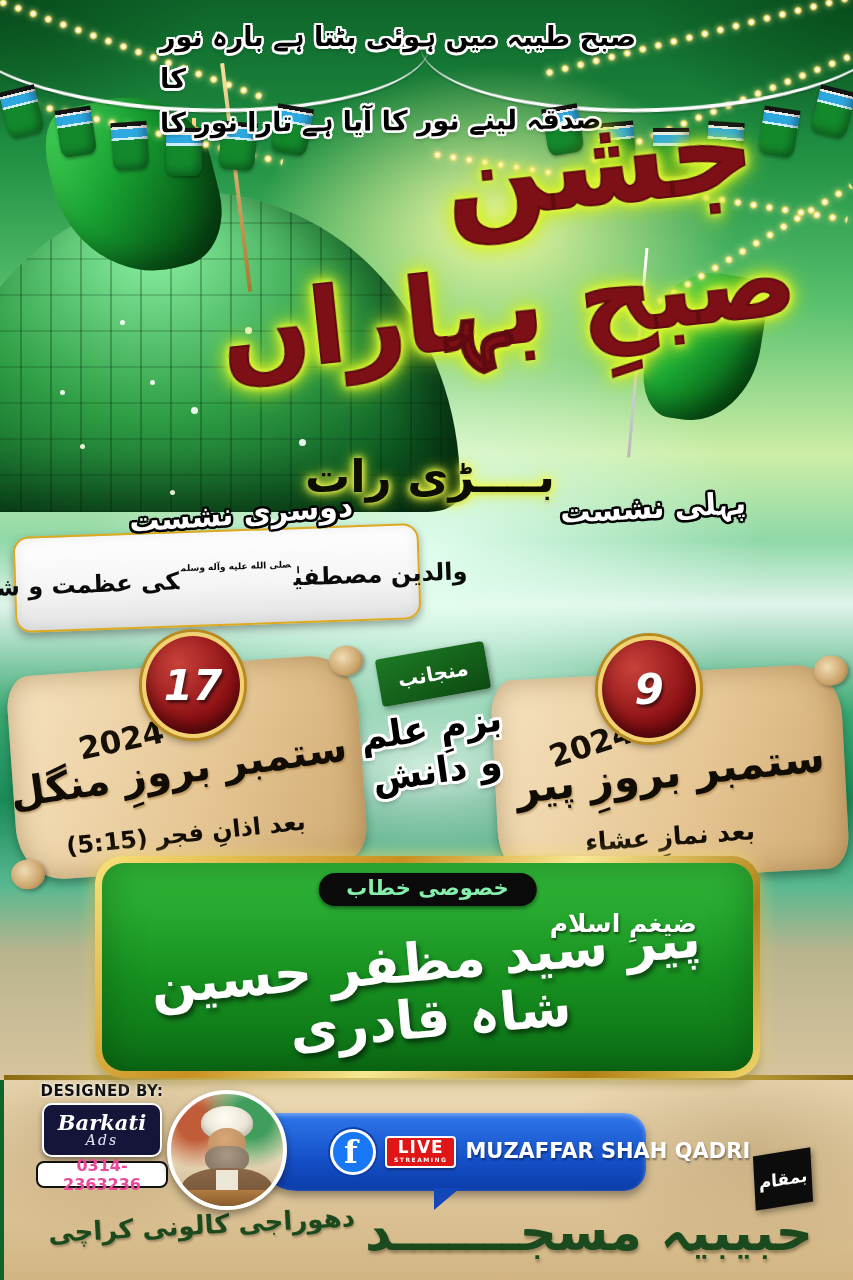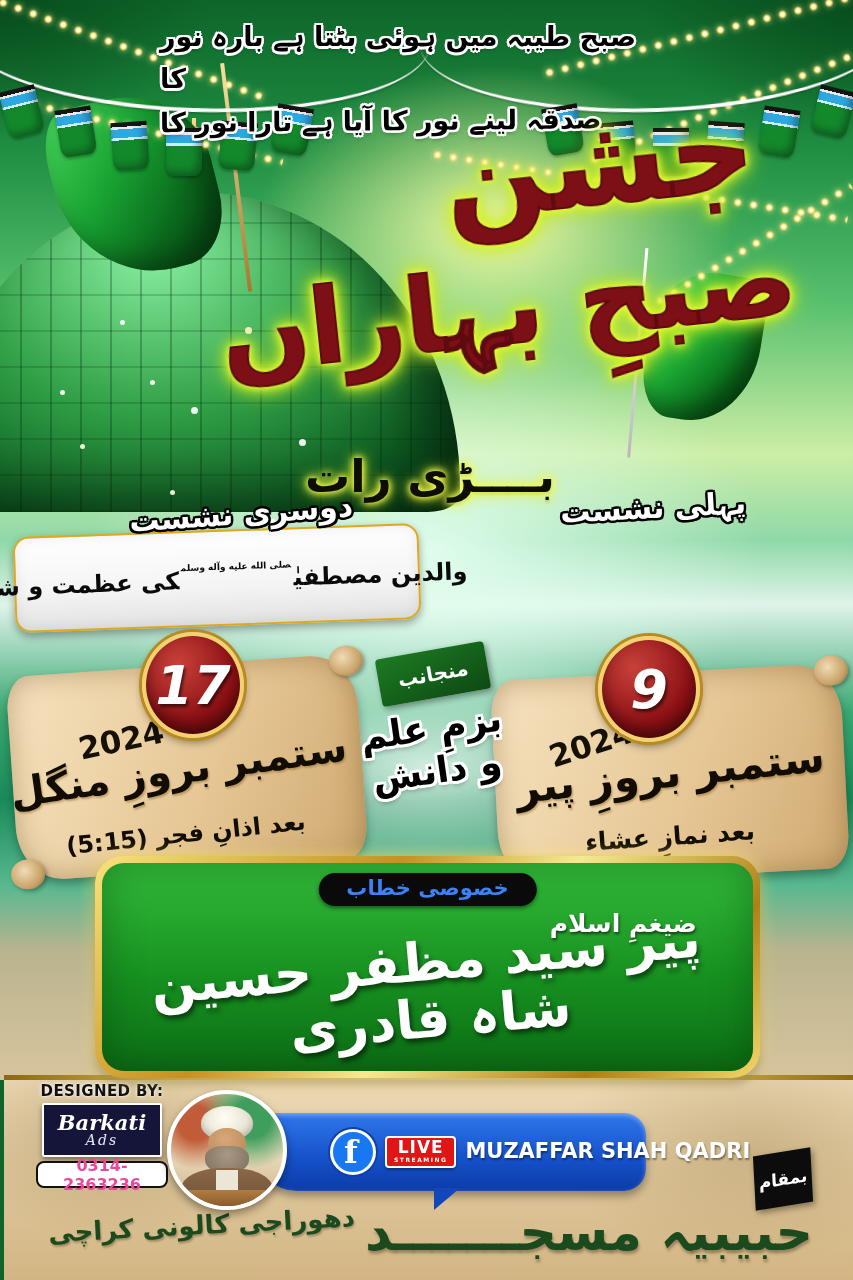--- a/index.html
+++ b/index.html
@@ -109,21 +109,21 @@
     content:""; position:absolute; width:34px; height:30px; border-radius:50%;
     background:radial-gradient(circle at 40% 38%,#f0dcb4,#c9a268 62%,#866030); box-shadow:2px 2px 4px rgba(0,0,0,.35);
   }
   .scroll::before { right:-8px; top:-8px; }
   .scroll::after  { left:-8px; bottom:-8px; }
   .day-badge {
     position:absolute; z-index:8; width:102px; height:106px; border-radius:50%;
     background:radial-gradient(circle at 34% 28%,#c8413a,#8c1014 62%,#560a0c);
     border:4px solid #f2d270; box-shadow:0 0 0 3px #b88a20, 0 4px 8px rgba(0,0,0,.45), inset 0 -8px 14px rgba(0,0,0,.4);
     display:flex; align-items:center; justify-content:center;
-    color:#fff; font-size:54px; font-weight:bold; font-style:italic; text-shadow:2px 3px 3px rgba(0,0,0,.55);
+    color:#fff; font-size:42px; font-weight:bold; font-style:italic; text-shadow:2px 3px 3px rgba(0,0,0,.55);
   }
   .scroll-year { position:absolute; z-index:7; font-size:31px; font-weight:bold; color:#161006; }
   .scroll-main { position:absolute; z-index:7; direction:rtl; text-align:center; font-size:42px; font-weight:bold; color:#120d04; white-space:nowrap; text-shadow:1px 2px 2px rgba(120,80,20,.4); }
   .scroll-time { position:absolute; z-index:7; direction:rtl; text-align:center; font-size:25px; font-weight:bold; color:#120d04; white-space:nowrap; }
   
   .org-badge {
     position:absolute; left:378px; top:650px; width:110px; height:48px; z-index:7;
     background:linear-gradient(160deg,#1d7a24,#0d4a12); transform:rotate(-10deg);
     display:flex; align-items:center; justify-content:center; border-radius:4px;
     color:#fff; font-size:20px; font-weight:bold; direction:rtl; box-shadow:2px 3px 6px rgba(0,0,0,.4);
@@ -139,21 +139,21 @@
     background:linear-gradient(135deg,#f8e27a,#c89020 35%,#f8e892 55%,#b07f14 80%,#f2d86a);
     border-radius:28px; padding:7px; box-shadow:0 0 16px rgba(255,230,120,.8), 0 5px 10px rgba(0,0,0,.35);
   }
   .speaker-banner {
     position:relative; width:100%; height:100%; border-radius:22px; overflow:hidden;
     background:linear-gradient(180deg,#33bb3a,#179020 55%,#0c6e15);
     box-shadow:inset 0 0 40px rgba(0,40,0,.35);
   }
   .speaker-pill {
     position:absolute; left:50%; top:10px; transform:translateX(-50%);
-    background:#0a0a0a; color:#3b82f6; padding:3px 28px 6px; border-radius:999px;
+    background:#0a0a0a; color:#86efac; padding:3px 28px 6px; border-radius:999px;
     font-size:21px; font-weight:bold; direction:rtl; white-space:nowrap; box-shadow:0 2px 4px rgba(0,0,0,.5);
   }
   .speaker-prefix { position:absolute; right:56px; top:46px; color:#fff; font-size:25px; font-weight:bold; direction:rtl; text-shadow:1px 2px 3px rgba(0,0,0,.6); }
   .speaker-name {
     position:absolute; left:12px; top:52px; width:628px; height:150px;
     display:flex; align-items:center; justify-content:center; text-align:center; direction:rtl;
     color:#fff; font-size:53px; font-weight:bold; line-height:1.08; transform:rotate(-5deg);
     text-shadow:2px 4px 5px rgba(0,0,0,.55);
   }
   
@@ -161,21 +161,21 @@
     position:absolute; left:4px; top:1078px; width:853px; height:202px;
     background:
       radial-gradient(ellipse 240px 140px at 12% 30%, rgba(150,120,70,.35), rgba(150,120,70,0) 70%),
       radial-gradient(ellipse 280px 160px at 88% 35%, rgba(150,120,70,.3), rgba(150,120,70,0) 70%),
       linear-gradient(180deg,#ecd9b4,#e0c99e 45%,#d2b583);
   }
   .gold-rule { position:absolute; left:0; top:-3px; width:853px; height:5px; background:linear-gradient(90deg,#8a6a10,#f5d76a 30%,#fff2b0 50%,#f5d76a 70%,#8a6a10); }
   .designer { position:absolute; left:28px; top:4px; width:140px; text-align:center; }
   .designer-label { font-size:15px; font-weight:bold; color:#101010; letter-spacing:.4px; text-shadow:0 0 2px #fff,0 0 4px #fff; }
   .designer-box {
-    margin:3px auto 0; width:120px; height:54px; background:#15153a; border:2px solid #fff; border-radius:2px;
+    margin:3px auto 0; width:120px; height:54px; background:#15153a; border:2px solid #fff; border-radius:10px;
     display:flex; flex-direction:column; align-items:center; justify-content:center; box-shadow:0 3px 5px rgba(0,0,0,.4);text-align:center;
   }
   .designer-brand { font-family:"DejaVu Serif", serif; font-style:italic; font-weight:bold; font-size:21px; color:#fff; line-height:1; }
   .designer-brand2 { font-family:"DejaVu Serif", serif; font-style:italic; font-size:14px; color:#e8e8ff; line-height:1.1; letter-spacing:2px; }
   .designer-phone {
     margin:4px auto 0; width:132px; height:27px; background:#fff; border:2px solid #101010; border-radius:8px;
     display:flex; align-items:center; justify-content:center; font-size:16px; font-weight:bold; color:#ec4899;
   }
   .photo {
     position:absolute; left:163px; top:12px; width:120px; height:120px; border-radius:50%;

